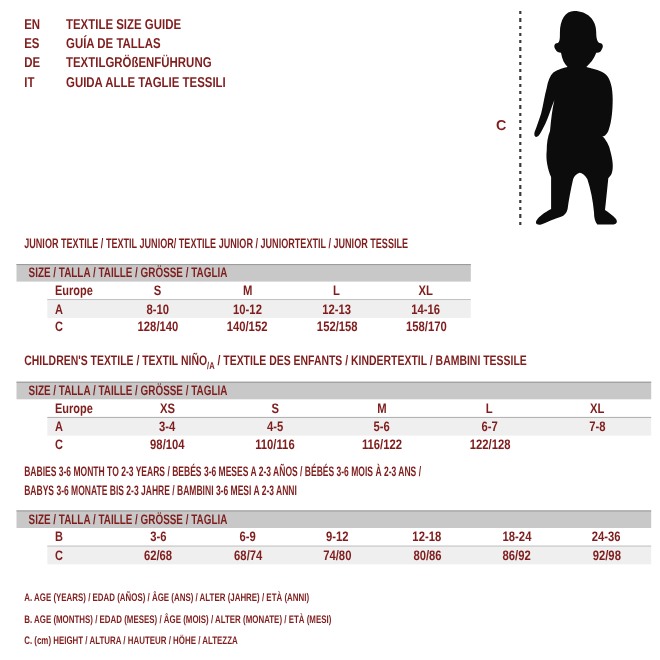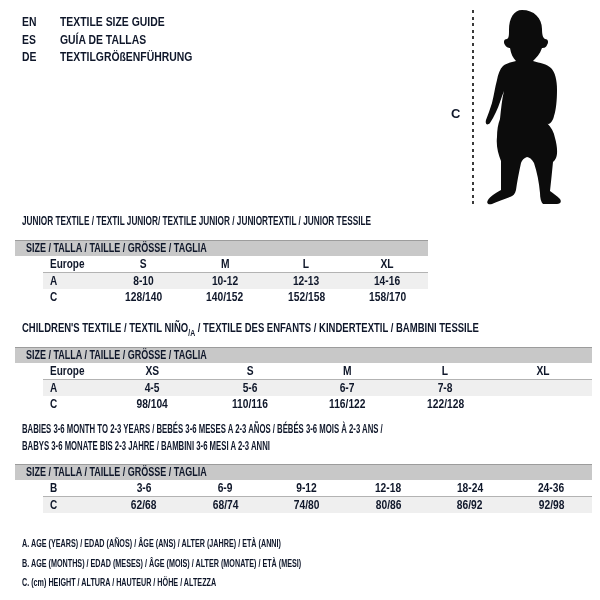--- a/index.html
+++ b/index.html
@@ -1,17 +1,17 @@
 <!DOCTYPE html>
 <html><head>
 <meta charset="utf-8">
 <style>
   html,body{margin:0;padding:0;background:#fff;}
   #page{position:relative;width:595px;height:600px;background:#ffffff;overflow:hidden;
-        font-family:"Liberation Sans",sans-serif;font-weight:bold;color:#0f172a;}
+        font-family:"Liberation Sans",sans-serif;font-weight:bold;color:#7f1d1d;}
   .abs{position:absolute;}
   .nw{white-space:nowrap;display:inline-block;}
   
   .sx62{transform:scaleX(.62);transform-origin:0 50%;}
   .sx66{transform:scaleX(.66);transform-origin:0 50%;}
   .sx72{transform:scaleX(.72);transform-origin:0 50%;}
   .sx76{transform:scaleX(.76);transform-origin:0 50%;}
   .sx80{transform:scaleX(.80);transform-origin:0 50%;}
   .sxc{transform:scaleX(.82);transform-origin:50% 50%;}
   
@@ -49,20 +49,24 @@
       <span class="lang-code"><span class="nw sx80">EN</span></span>
       <span class="nw sx80">TEXTILE SIZE GUIDE</span>
     </div>
     <div class="lang-row">
       <span class="lang-code"><span class="nw sx80">ES</span></span>
       <span class="nw sx80">GUÍA DE TALLAS</span>
     </div>
     <div class="lang-row">
       <span class="lang-code"><span class="nw sx80">DE</span></span>
       <span class="nw sx80">TEXTILGRÖßENFÜHRUNG</span>
+    </div>
+    <div class="lang-row">
+      <span class="lang-code"><span class="nw sx80">IT</span></span>
+      <span class="nw sx80">GUIDA ALLE TAGLIE TESSILI</span>
     </div>
   </div>
 
   <div id="measure-line" class="abs"></div>
   <div id="measure-label" class="abs">C</div>
   <svg class="abs" style="left:477px;top:2px;" width="100" height="210" viewBox="0 0 100 210">
     <path fill="#0c0c0c" d="M45,8
       C57,8 65,16 65,27
       C65,33 66,36 68,37
       C71,37 72,40 70,43
@@ -146,20 +150,21 @@
     <div class="trow g5 row-first">
       <div class="tlabel"><span class="nw sx80">Europe</span></div>
       <div class="tcell"><span class="nw sxc">XS</span></div>
       <div class="tcell"><span class="nw sxc">S</span></div>
       <div class="tcell"><span class="nw sxc">M</span></div>
       <div class="tcell"><span class="nw sxc">L</span></div>
       <div class="tcell"><span class="nw sxc">XL</span></div>
     </div>
     <div class="trow g5 row-alt">
       <div class="tlabel"><span class="nw sx80">A</span></div>
+      <div class="tcell"><span class="nw sxc">3-4</span></div>
       <div class="tcell"><span class="nw sxc">4-5</span></div>
       <div class="tcell"><span class="nw sxc">5-6</span></div>
       <div class="tcell"><span class="nw sxc">6-7</span></div>
       <div class="tcell"><span class="nw sxc">7-8</span></div>
     </div>
     <div class="trow g5">
       <div class="tlabel"><span class="nw sx80">C</span></div>
       <div class="tcell"><span class="nw sxc">98/104</span></div>
       <div class="tcell"><span class="nw sxc">110/116</span></div>
       <div class="tcell"><span class="nw sxc">116/122</span></div>

